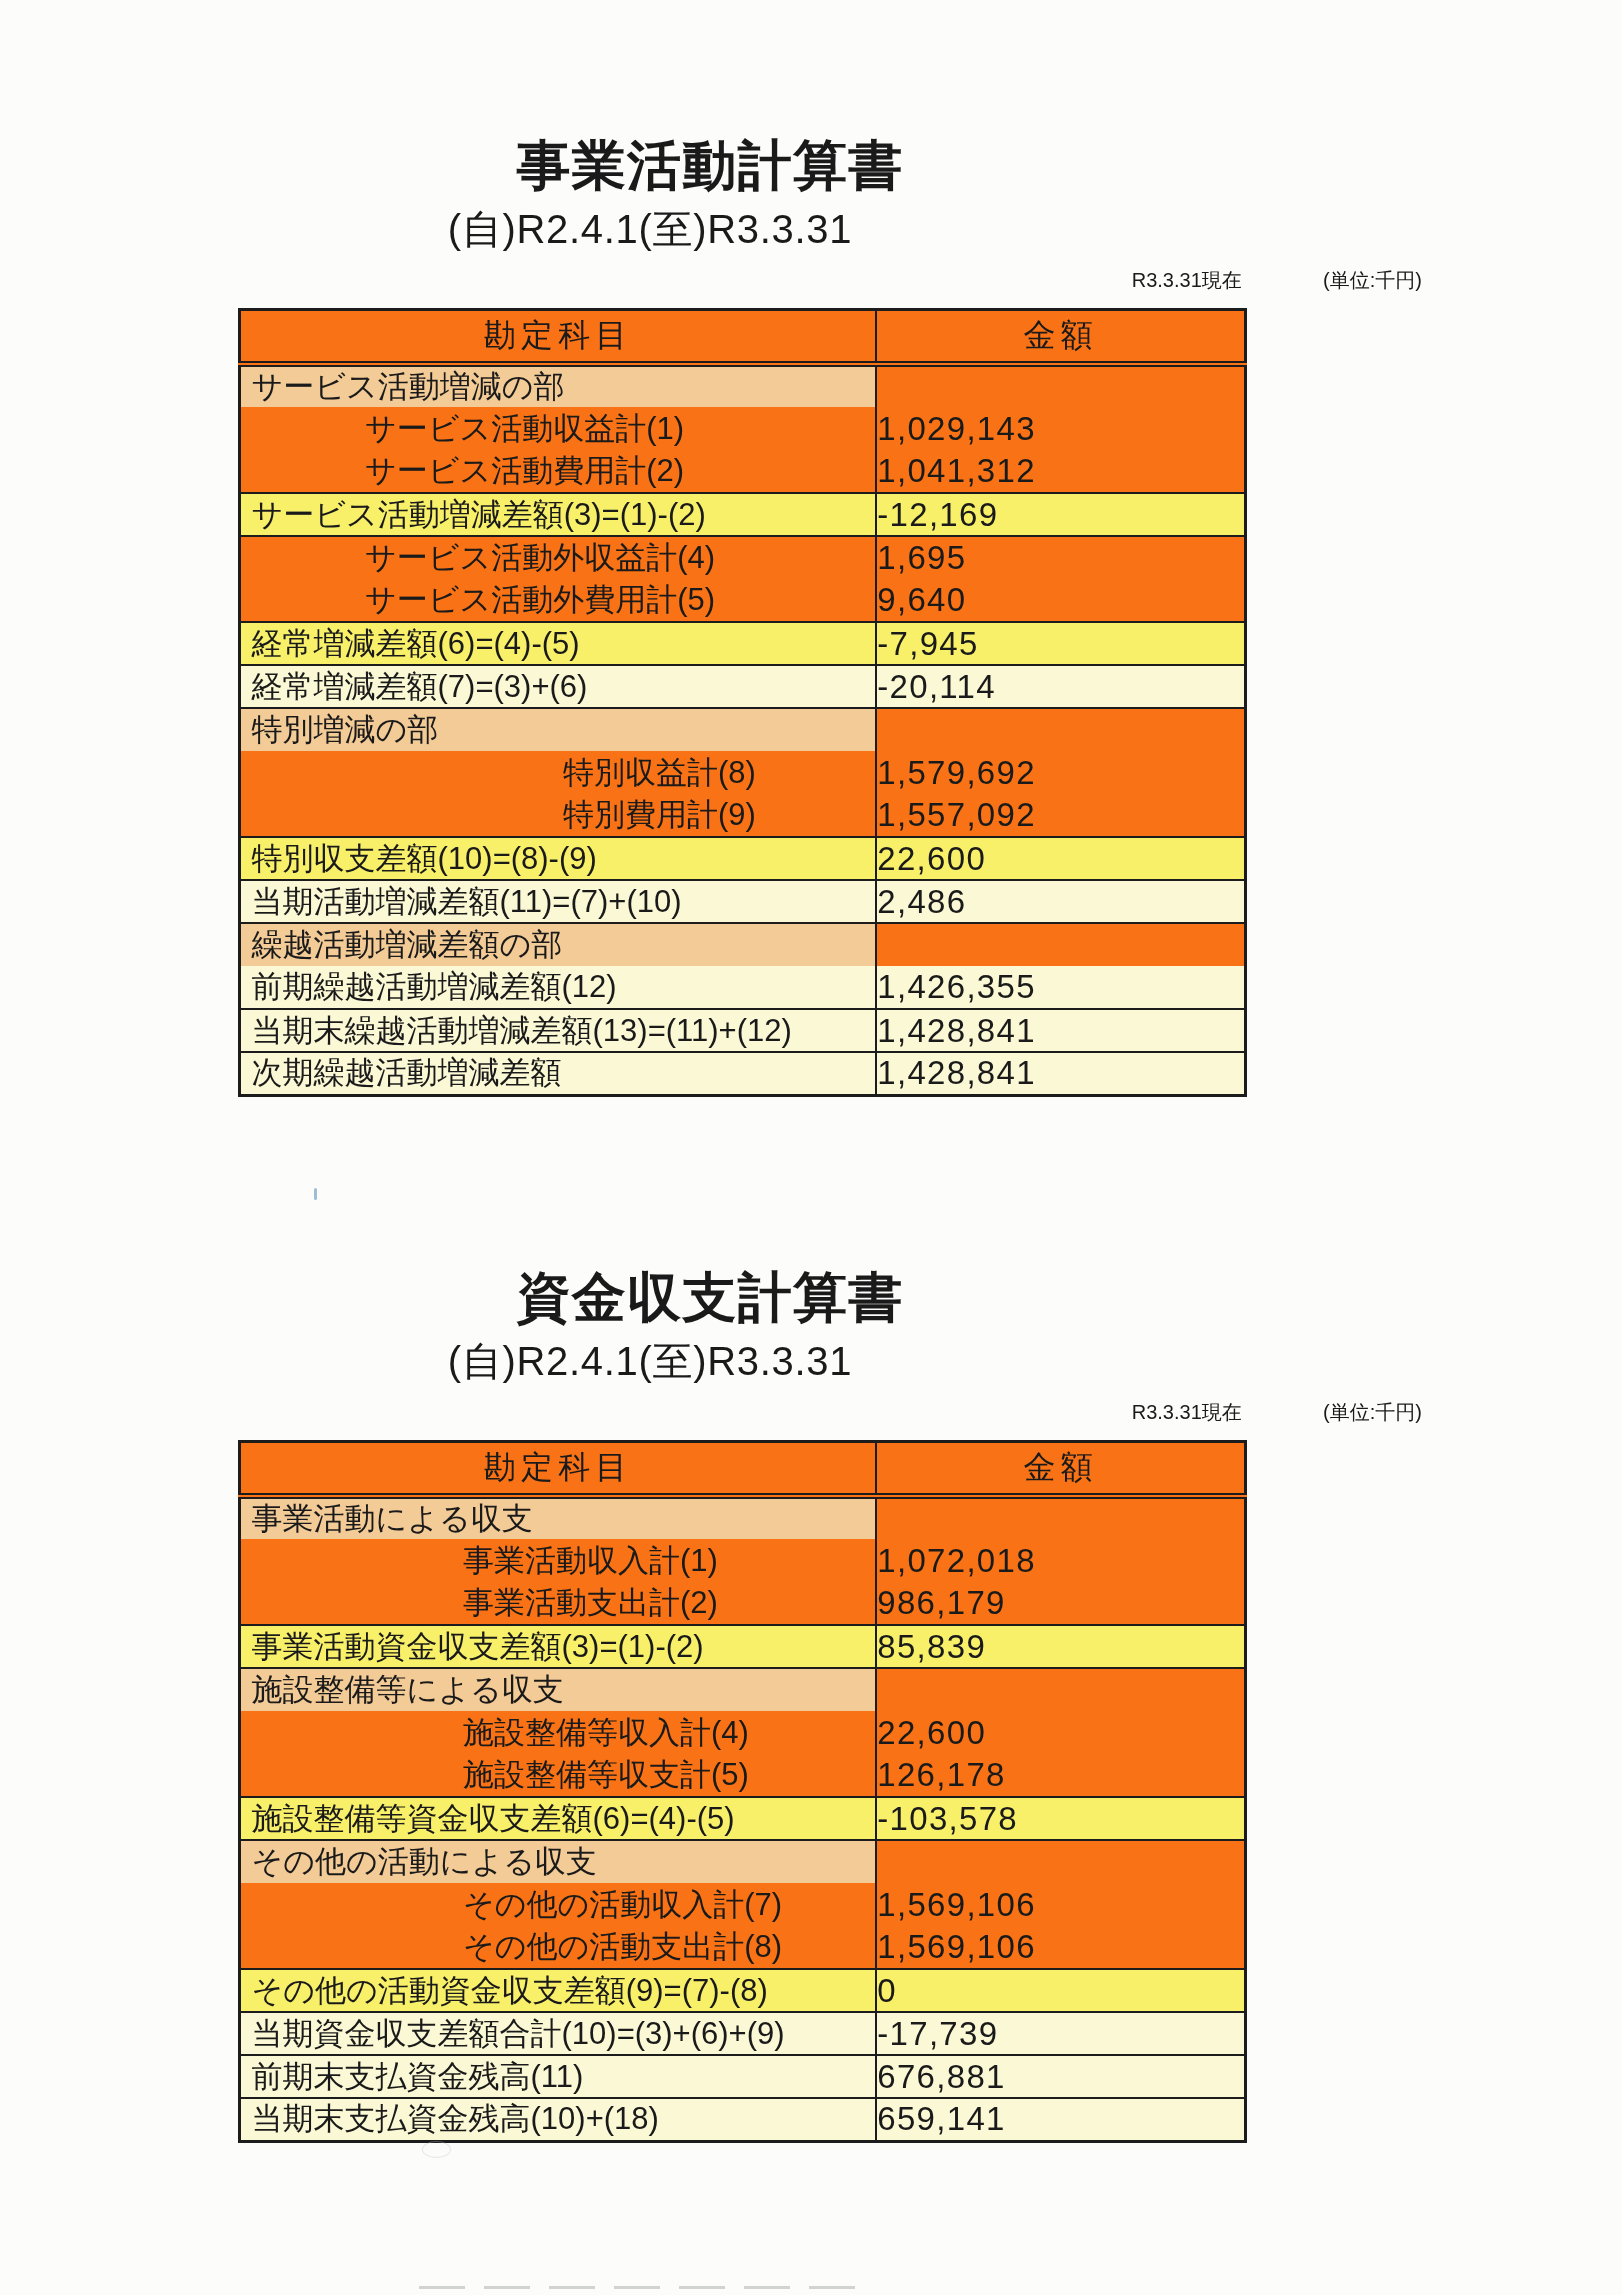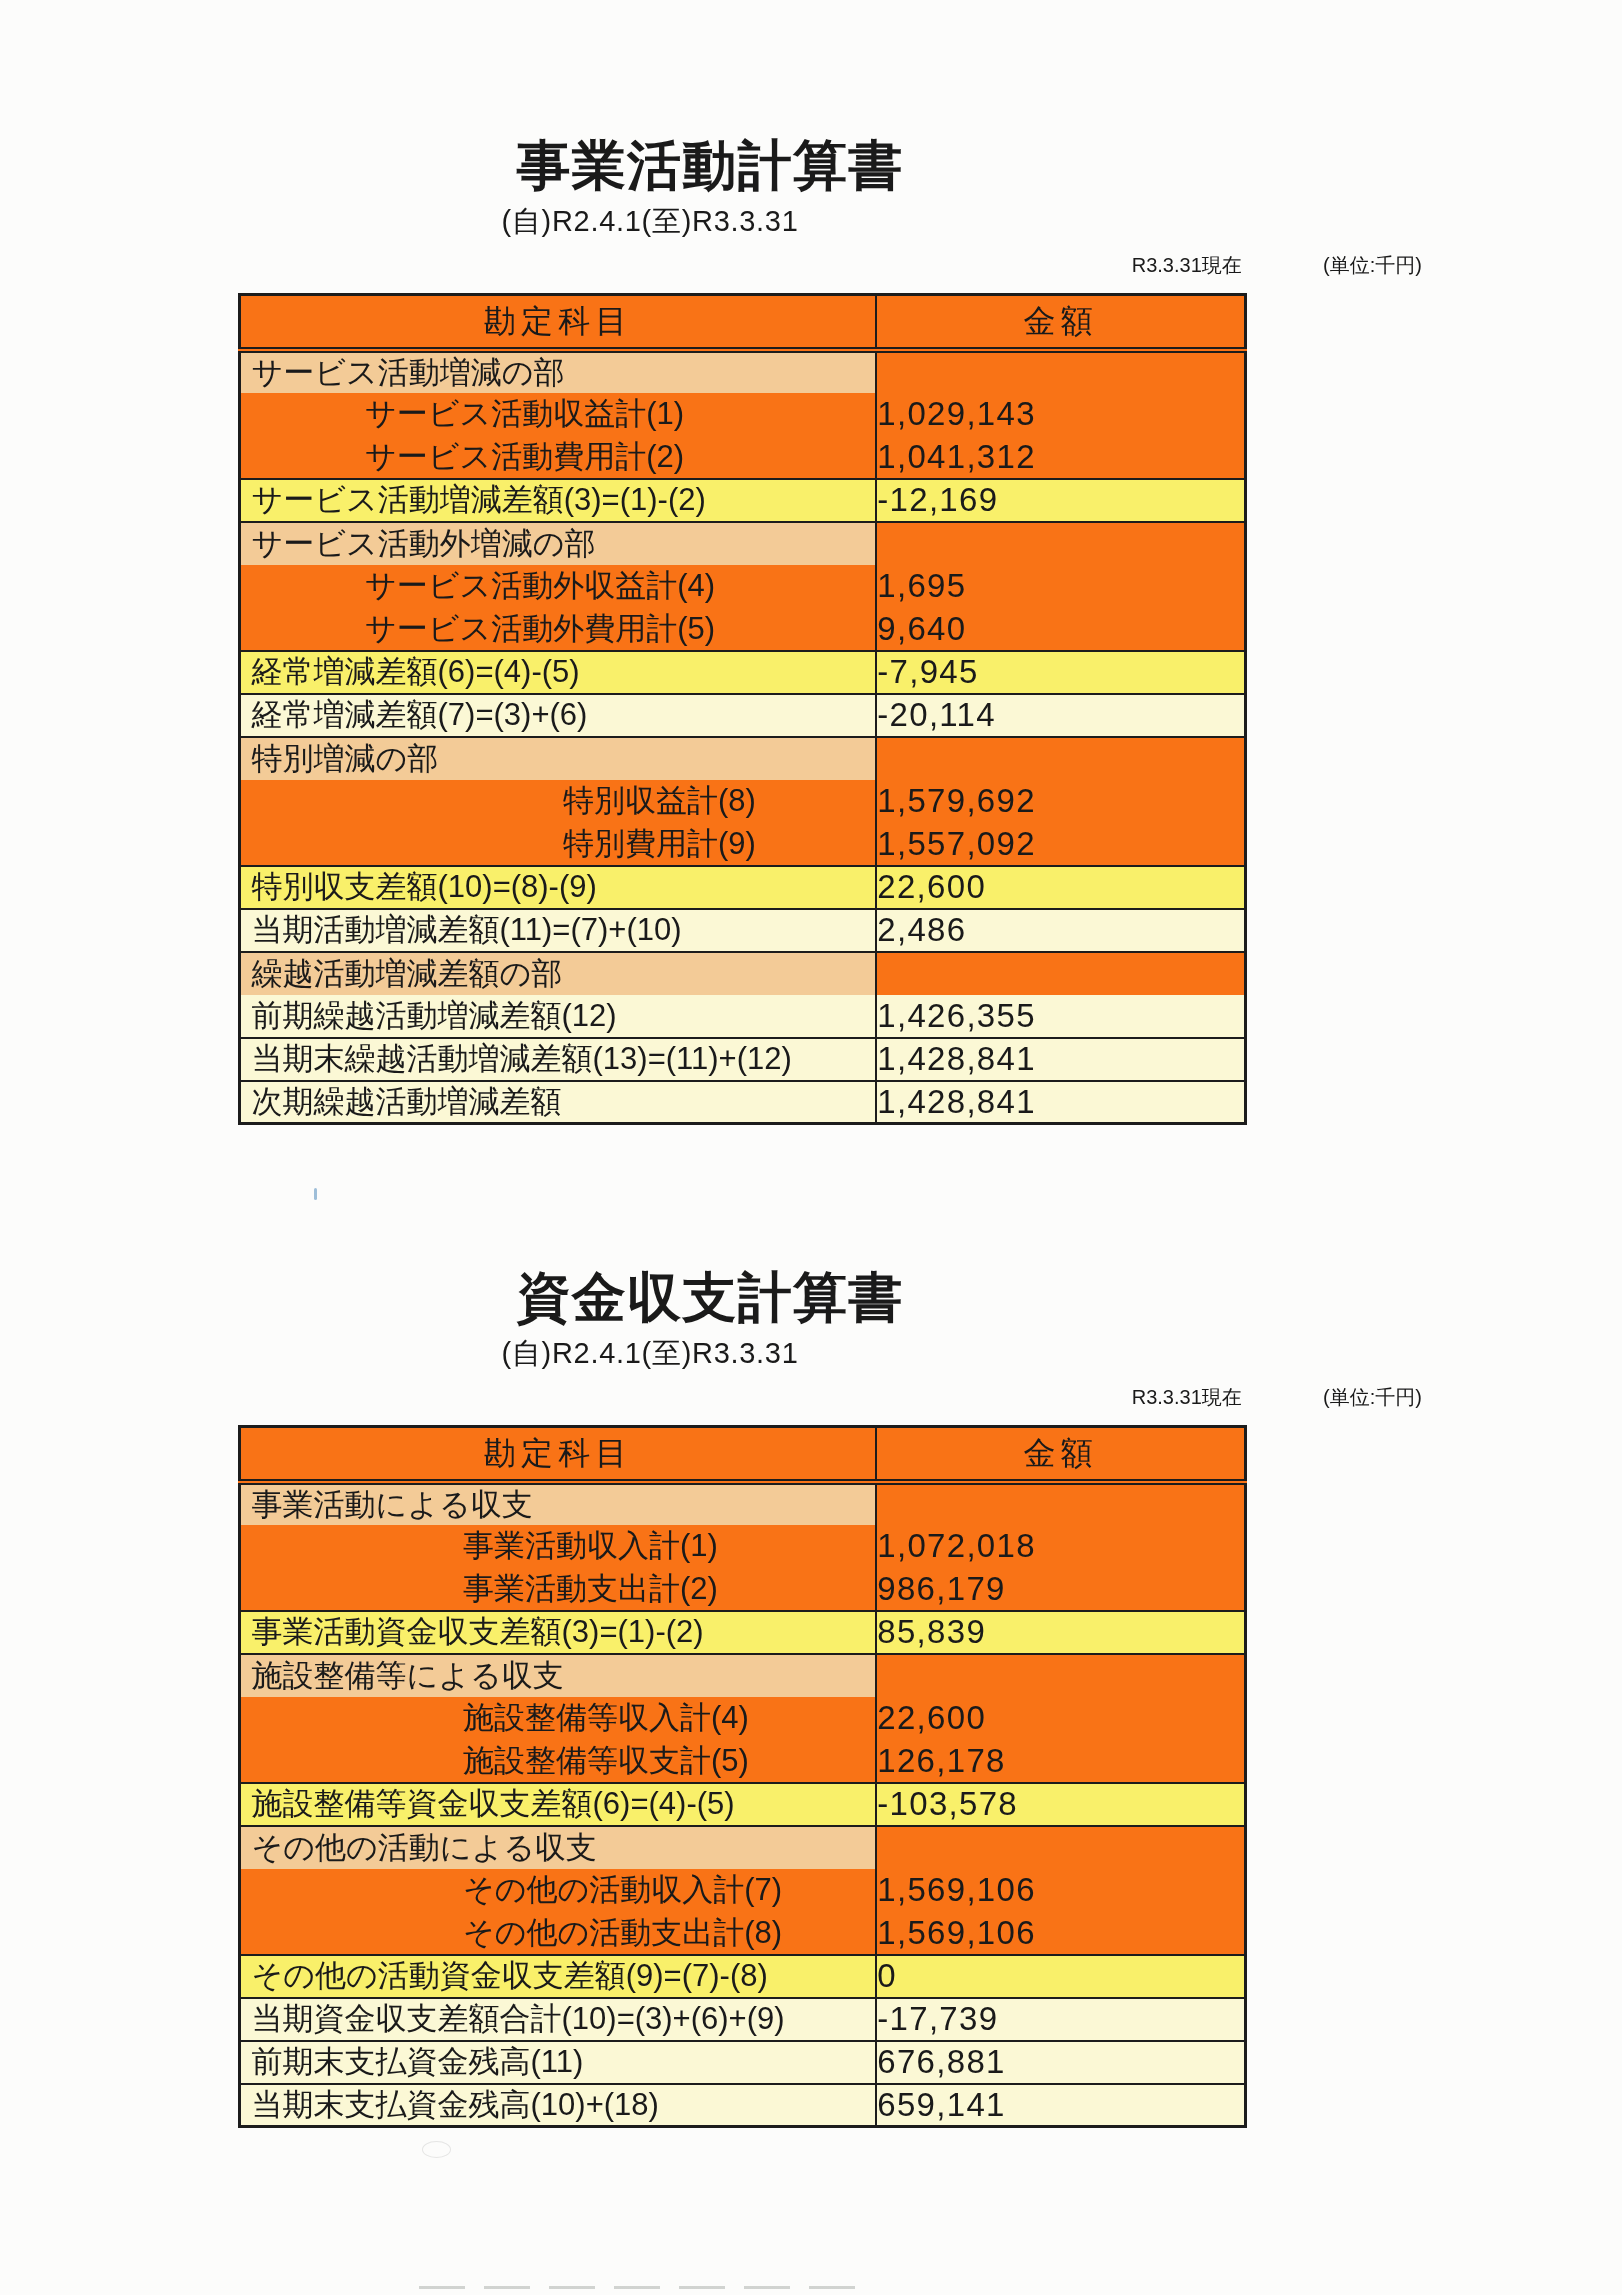--- a/index.html
+++ b/index.html
@@ -20,21 +20,21 @@
   .stmt{position:absolute;left:0;width:1300px;}
   #stmt-0{top:134px;}
   #stmt-1{top:1266px;}
   .title{
     font-size:54px;line-height:1.15;font-weight:700;
     text-align:center;letter-spacing:1.3px;
     transform:translateX(60px);
     margin:0;
   }
   .period{
-    font-size:29px;line-height:1.3;font-weight:500;
+    font-size:40px;line-height:1.3;font-weight:500;
     text-align:center;margin-top:6.5px;letter-spacing:0.7px;
   }
   .meta{
     position:relative;width:1009px;margin:13px 0 5.2px 238px;
     font-size:20px;line-height:1.2;height:35px;
   }
   .asof{display:block;text-align:right;padding-right:5.2px;}
   .unit{position:absolute;left:1085px;top:0;white-space:nowrap;}
   table.fs{
     width:1009px;margin-left:238px;
@@ -101,24 +101,20 @@
           <td class="amount">1,029,143</td>
         </tr>
         <tr class="detail bb">
           <td class="label ind-1">サービス活動費用計(2)</td>
           <td class="amount">1,041,312</td>
         </tr>
         <tr class="total-yellow bb">
           <td class="label">サービス活動増減差額(3)=(1)-(2)</td>
           <td class="amount">-12,169</td>
         </tr>
-        <tr class="section">
-          <td class="label">サービス活動外増減の部</td>
-          <td class="amount"></td>
-        </tr>
         <tr class="detail">
           <td class="label ind-1">サービス活動外収益計(4)</td>
           <td class="amount">1,695</td>
         </tr>
         <tr class="detail bb">
           <td class="label ind-1">サービス活動外費用計(5)</td>
           <td class="amount">9,640</td>
         </tr>
         <tr class="total-yellow bb">
           <td class="label">経常増減差額(6)=(4)-(5)</td>

